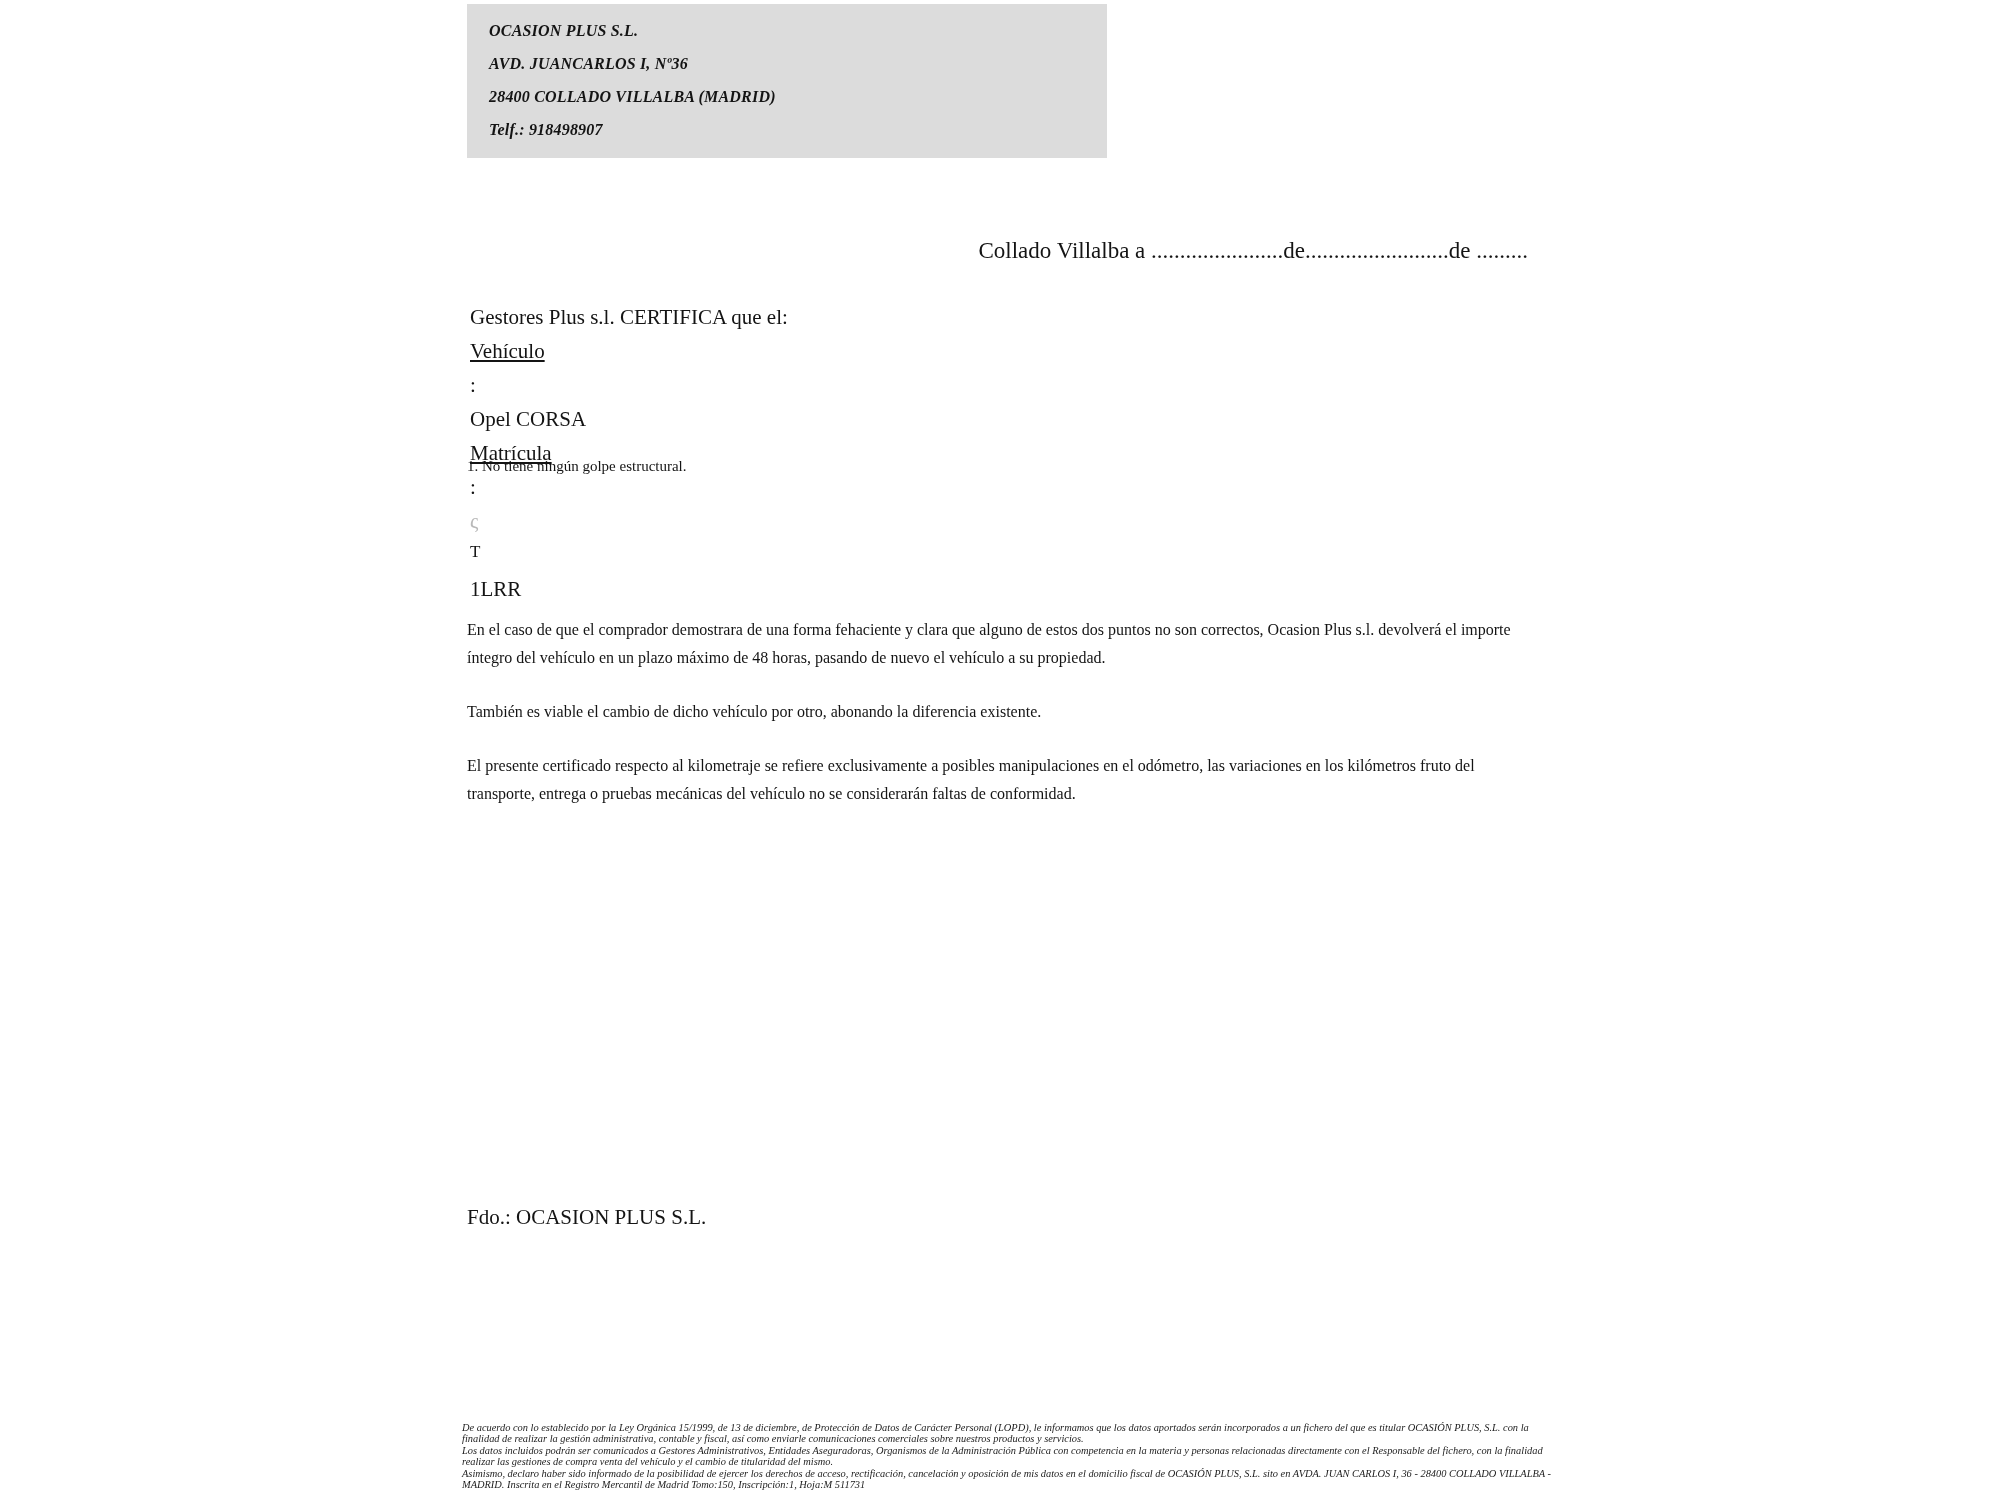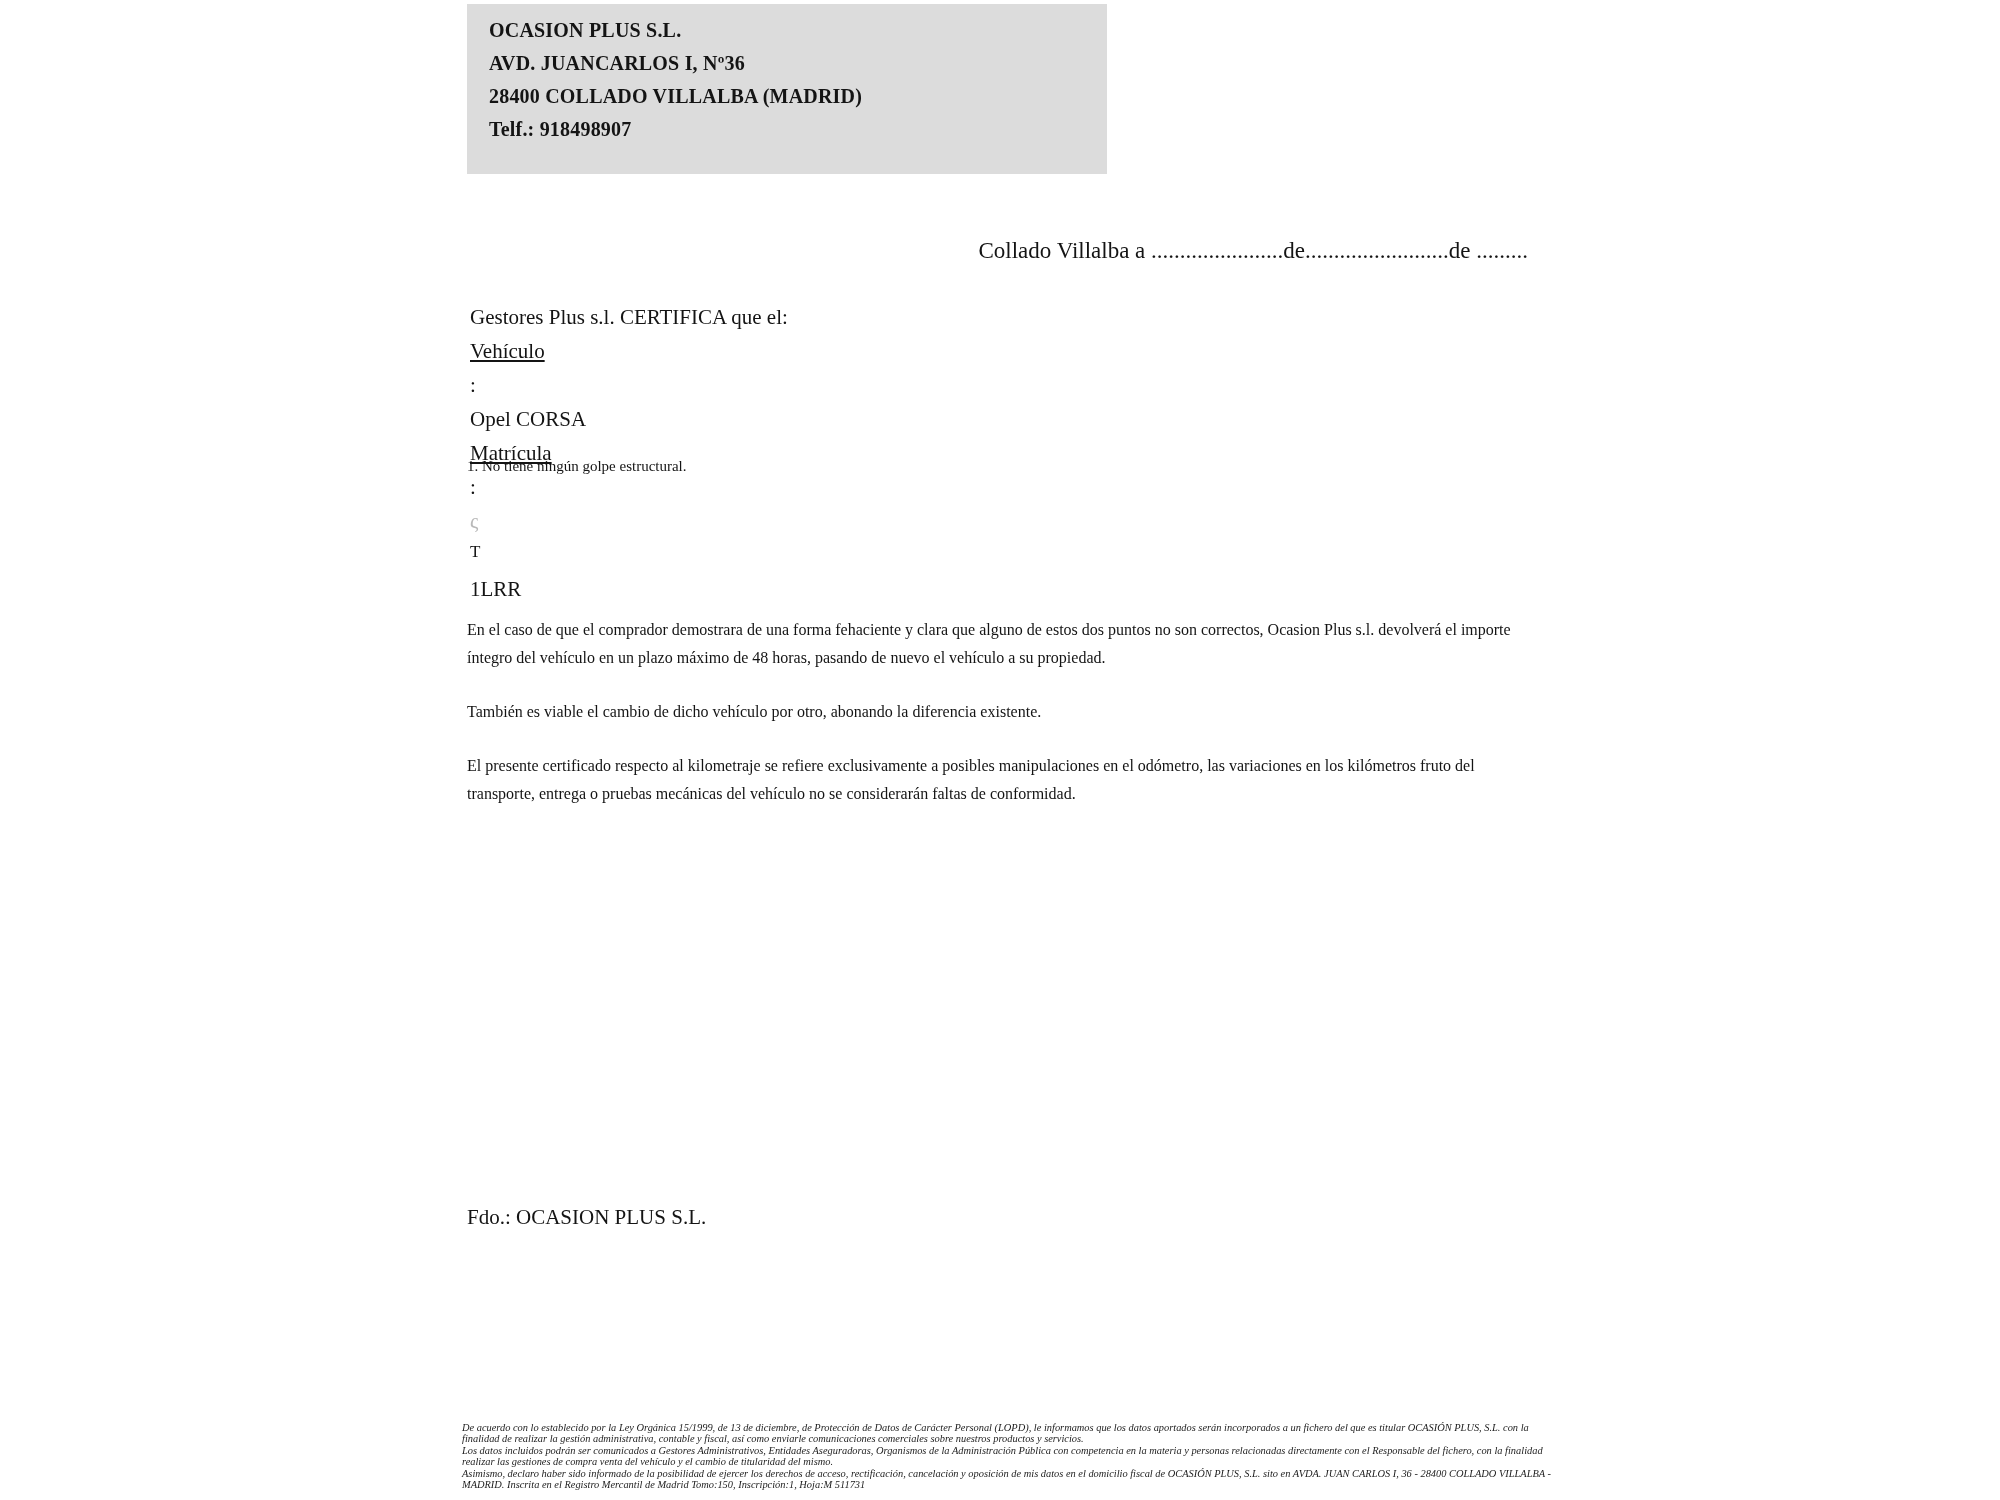--- a/index.html
+++ b/index.html
@@ -15,25 +15,26 @@
     font-family: "Liberation Serif", "DejaVu Serif", serif;
     color: #141414;
     overflow: hidden;
   }
   .header-box {
     position: absolute;
     left: 467px;
     top: 4px;
     width: 596px;
     background: #dcdcdc;
-    padding: 10px 22px 28px 22px;
+    padding: 10px 22px 12px 22px;
     font-weight: bold;
-    font-size: 20px;
+    font-size: 16px;
     line-height: 33px;
     letter-spacing: 0.2px;
+    font-style: italic;
   }
   .header-box div { white-space: nowrap; }
   .date-line {
     position: absolute;
     right: 472px;
     top: 238px;
     font-size: 23px;
     white-space: nowrap;
   }
   .certify-block {

